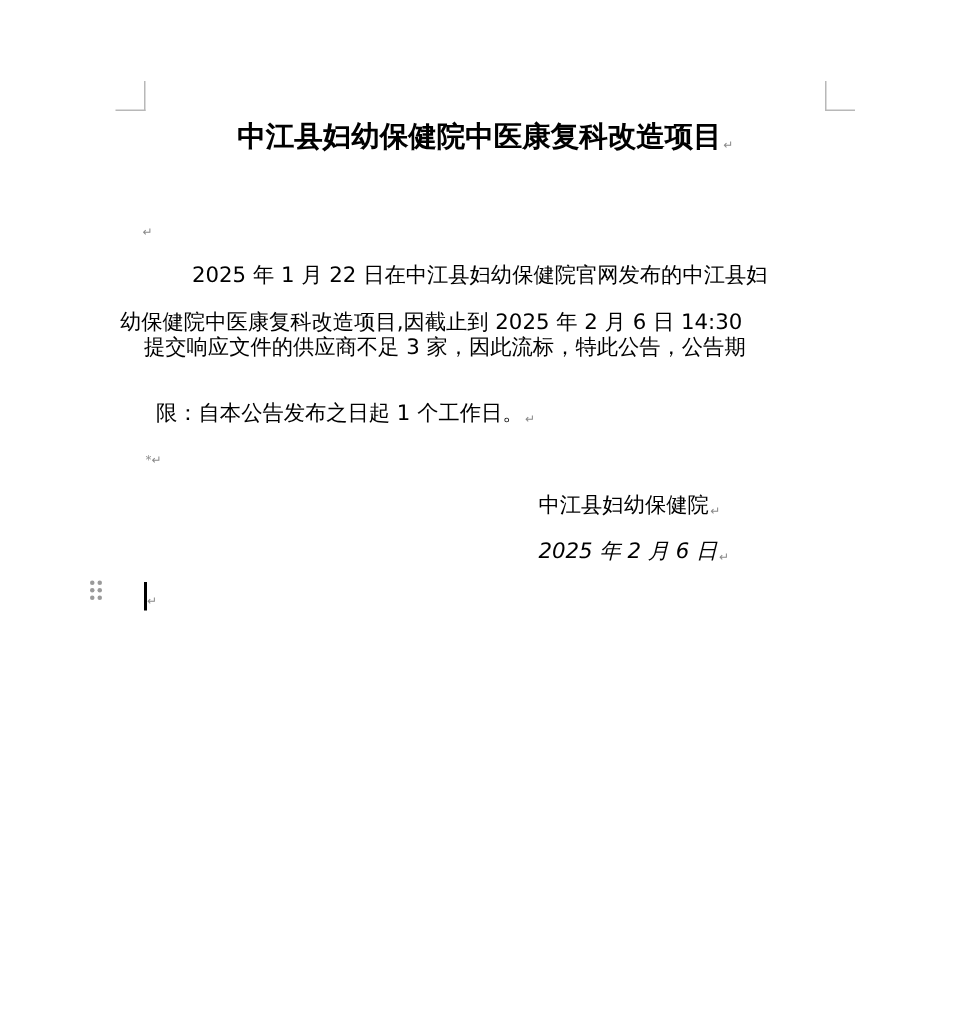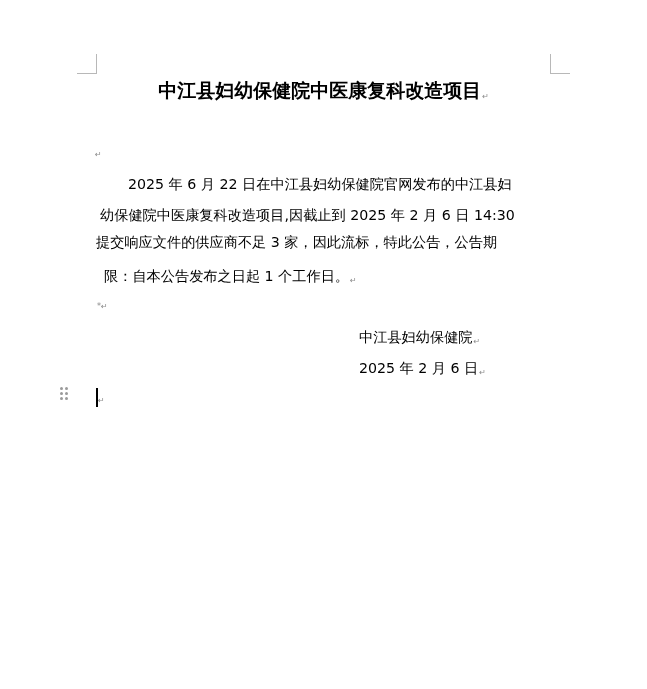--- a/index.html
+++ b/index.html
@@ -39,36 +39,36 @@
     <div class="v" style="left:550px; top:54px; height:20px;"></div>
   </div>
 
   <div class="title" style="top:78px;">
     <span>中江县妇幼保健院中医康复科改造项目</span><span class="pm">↵</span>
   </div>
 
   <div class="mark" style="left:95px; top:150px;">↵</div>
 
   <div>
-    <div class="line" style="left:128px; top:174px;">2025 年 6 月 22 日在中江县妇幼保健院官网发布的中江县妇</div>
-    <div class="line" style="left:100px; top:205px;text-align:center;">幼保健院中医康复科改造项目,因截止到 2025 年 2 月 6 日 14:30</div>
-    <div class="line" style="left:96px; top:232px;">提交响应文件的供应商不足 3 家，因此流标，特此公告，公告期</div>
+    <div class="line" style="left:128px; top:174px;">2025 年 1 月 22 日在中江县妇幼保健院官网发布的中江县妇</div>
+    <div class="line" style="left:80px; top:205px;text-align:center;">幼保健院中医康复科改造项目,因截止到 2025 年 2 月 6 日 14:30</div>
+    <div class="line" style="left:96px; top:222px;">提交响应文件的供应商不足 3 家，因此流标，特此公告，公告期</div>
     <div class="line" style="left:104px; top:266px;">
       <span>限：自本公告发布之日起 1 个工作日。</span><span class="pm">↵</span>
     </div>
   </div>
 
   <div class="mark" style="left:97px; top:302px;">
     <span>*</span><span>↵</span>
   </div>
 
   <div class="line" style="left:359px; top:327px;">
     <span>中江县妇幼保健院</span><span class="pm">↵</span>
   </div>
-  <div class="line" style="left:359px; top:358px;">
+  <div class="line" style="left:359px; top:358px;font-style:italic;">
     <span>2025 年 2 月 6 日</span><span class="pm">↵</span>
   </div>
 
   <div class="handle">
     <span style="left:0; top:0;"></span>
       <span style="left:5px; top:0;"></span>
     <span style="left:0; top:5px;"></span>
       <span style="left:5px; top:5px;"></span>
     <span style="left:0; top:10px;"></span>
       <span style="left:5px; top:10px;"></span>

